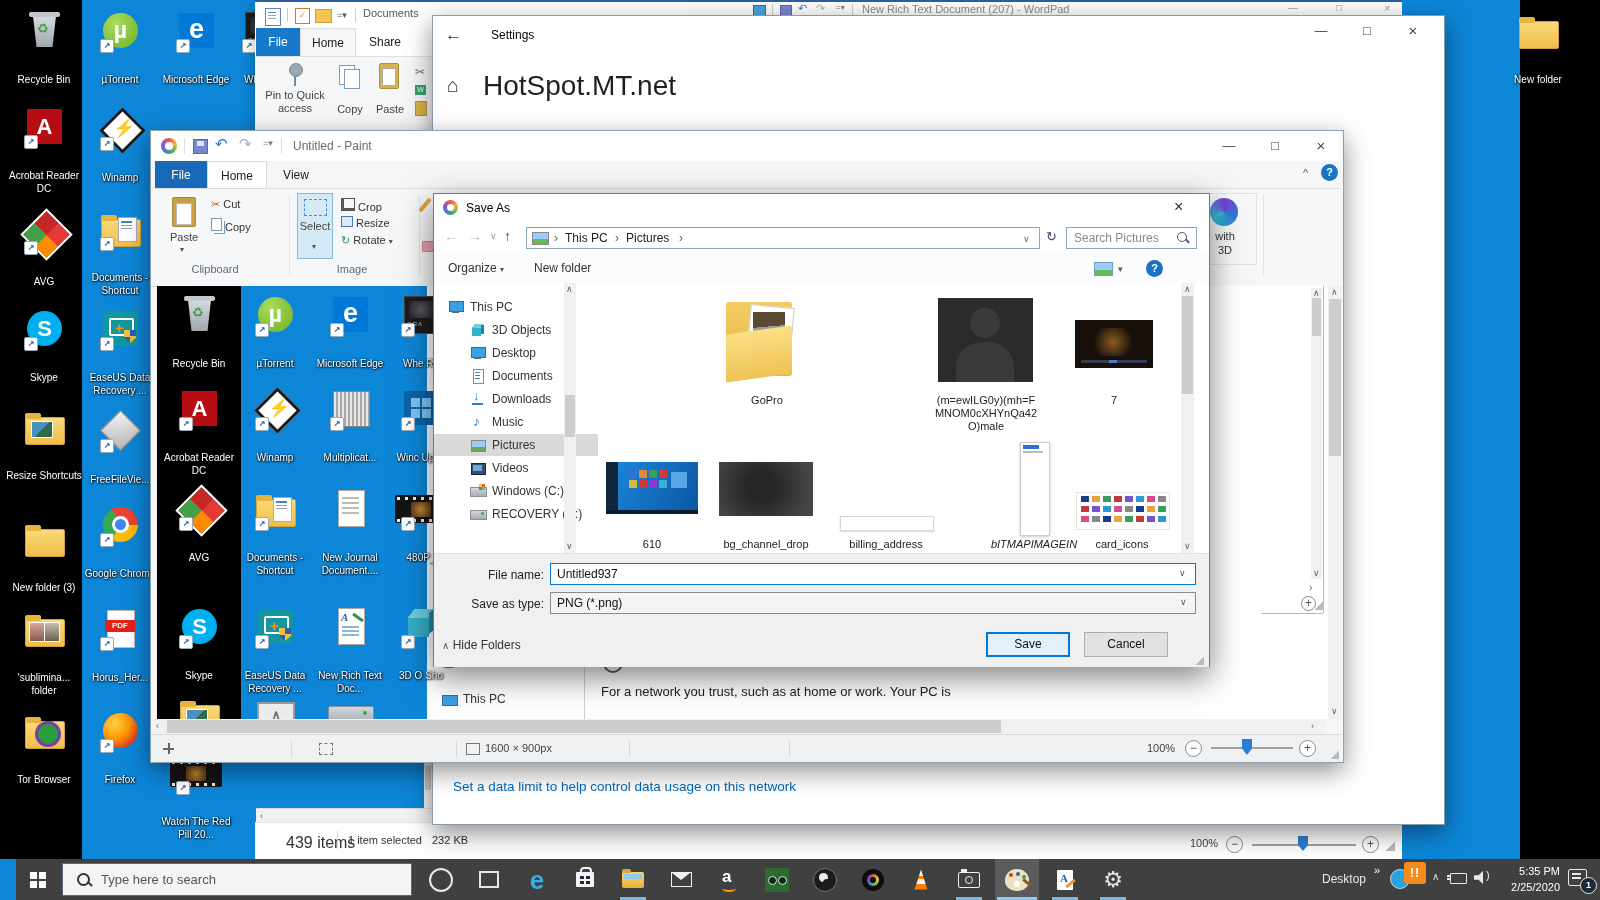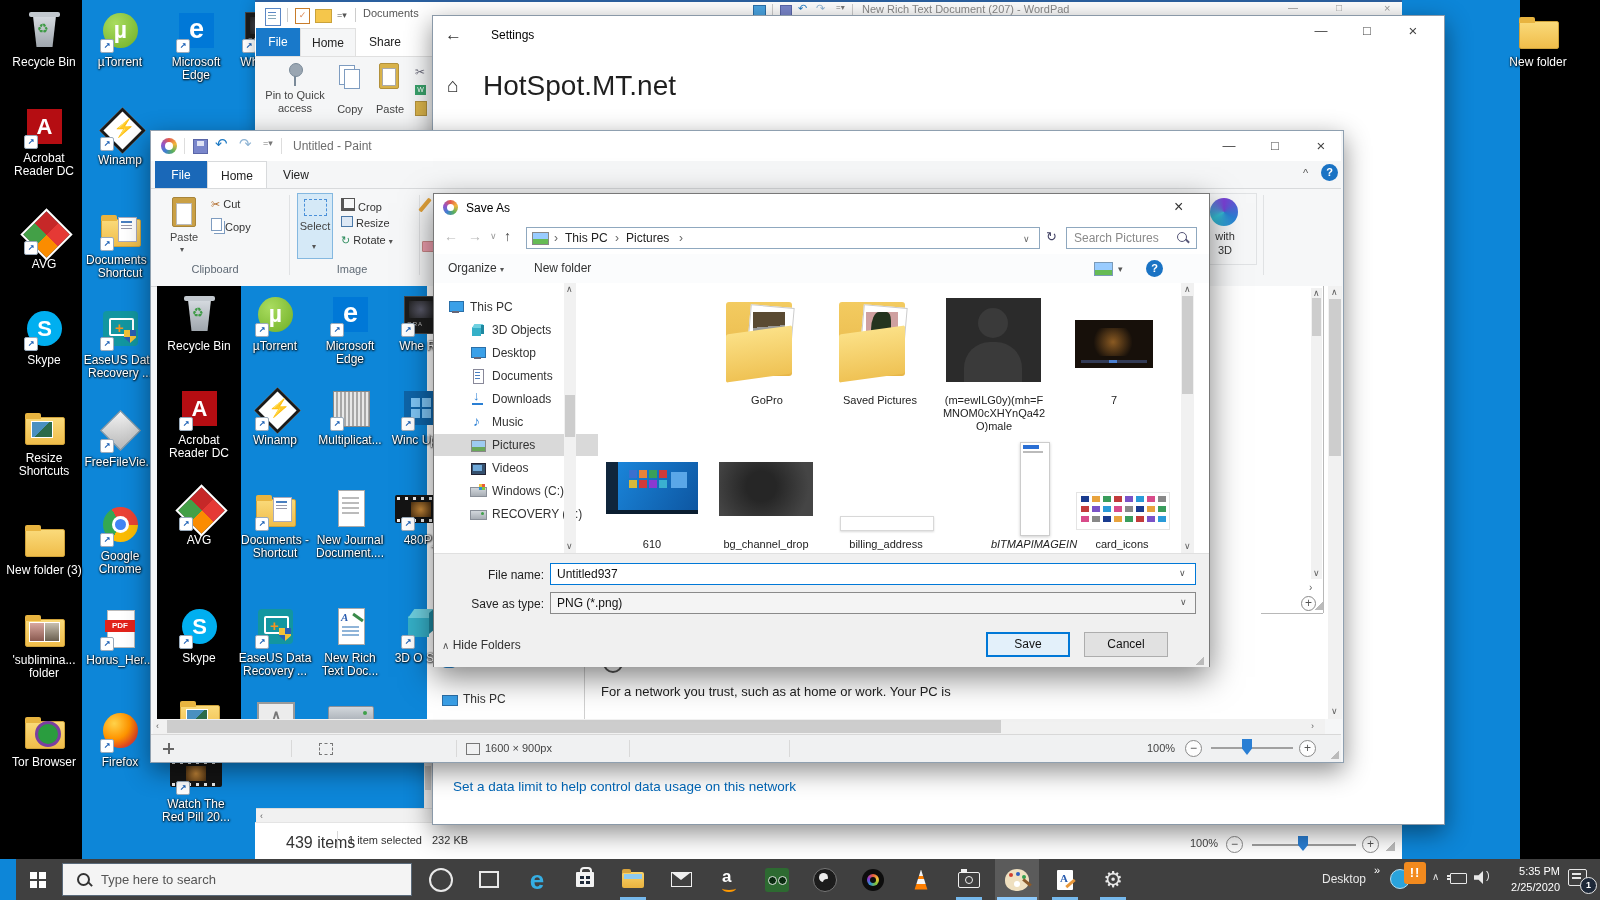--- a/index.html
+++ b/index.html
@@ -4,21 +4,21 @@
 <style>
   html,body{margin:0;padding:0;background:#000}
   #stage{position:relative;width:1600px;height:900px;overflow:hidden;
     font-family:"Liberation Sans",sans-serif;font-size:12px;cursor:default;
     -webkit-user-select:none;user-select:none;background:#0d86d8}
   .a{position:absolute}
   i{font-style:normal}
   .dicon{position:absolute;width:76px;text-align:center}
   .gbx{position:relative;width:56px;height:46px;margin:0 auto}
   .gbx i{position:absolute;display:block}
-  .dlabel{margin-top:2px;font-size:12px;line-height:13px;color:#fff;
+  .dlabel{margin-top:19px;font-size:10px;line-height:13px;color:#fff;
     text-shadow:0 1px 2px #000,1px 0 2px #000;word-wrap:break-word}
   .win{position:absolute;background:#fff;border:1px solid #7e8c9a;box-shadow:0 8px 24px rgba(0,0,0,.45)}
   .cap{position:absolute;width:46px;height:28px;display:flex;align-items:center;justify-content:center;font-size:13px;color:#444}
   .glabel{position:absolute;font-size:11px;color:#5f6a75;text-align:center}
   .mini{position:absolute;font-size:11px;color:#333;white-space:nowrap}
   .sep{position:absolute;width:1px;background:#e0e2e4}
   .zbtn{position:absolute;width:15px;height:15px;border:1px solid #8a8a8a;border-radius:50%;
     text-align:center;font:12px/14px "Liberation Sans",sans-serif;color:#555;background:#fdfdfd}
   .ftile{position:absolute;width:106px;text-align:center}
   .fthumb{position:relative;width:106px;height:96px}
@@ -683,31 +683,21 @@
       <div id="files" class="a" style="left:0;top:0;width:747px;height:270px">
           <div class="ftile" style="left: 280px; top: 13px;">
             <div class="fthumb">
               <i style="left:12px;top:6px;width:66px;height:74px;background:linear-gradient(#f3cb60,#e7b648);border-radius:3px"></i>
               <i style="left:34px;top:10px;width:42px;height:62px;background:#fff;border:1px solid #ccc;transform:rotate(5deg)"></i>
               <i style="left:39px;top:16px;width:32px;height:50px;background:linear-gradient(175deg,#5a4a32 30%,#9a9a98 30%)"></i>
               <i style="left:12px;top:34px;width:66px;height:48px;background:linear-gradient(#fbe086,#efc254);border-radius:2px;transform:skewY(-8deg)"></i>
             </div>
             <div class="fname">GoPro</div>
           </div>
-          <div class="ftile" style="left: 393px; top: 13px;">
-            <div class="fthumb">
-              <i style="left:12px;top:6px;width:66px;height:74px;background:linear-gradient(#f3cb60,#e7b648);border-radius:3px"></i>
-              <i style="left:34px;top:10px;width:42px;height:62px;background:#fff;border:1px solid #ccc;transform:rotate(5deg)"></i>
-              <i style="left:39px;top:16px;width:32px;height:50px;background:#cfa0a0"></i>
-              <i style="left:44px;top:16px;width:20px;height:44px;background:#24341f;border-radius:40% 20% 30% 20%"></i>
-              <i style="left:12px;top:34px;width:66px;height:48px;background:linear-gradient(#fbe086,#efc254);border-radius:2px;transform:skewY(-8deg)"></i>
-            </div>
-            <div class="fname">Saved Pictures</div>
-          </div>
-          <div class="ftile" style="left: 499px; top: 13px; margin-left: 8px;">
+          <div class="ftile" style="left: 499px; top: 13px;">
             <div class="fthumb">
               <i style="left:5px;top:2px;width:95px;height:84px;background:#2b2b2b"></i>
               <i style="left:37px;top:12px;width:30px;height:30px;border-radius:50%;background:#3a3a3a"></i>
               <i style="left:23px;top:46px;width:58px;height:40px;border-radius:26px 26px 0 0;background:#3a3a3a"></i>
             </div>
             <div class="fname">(m=ewILG0y)(mh=FMNOM0cXHYnQa42O)male</div>
           </div>
           <div class="ftile" style="left: 627px; top: 13px;">
             <div class="fthumb">
               <i style="left:14px;top:24px;width:78px;height:48px;background:#17100a"></i>

